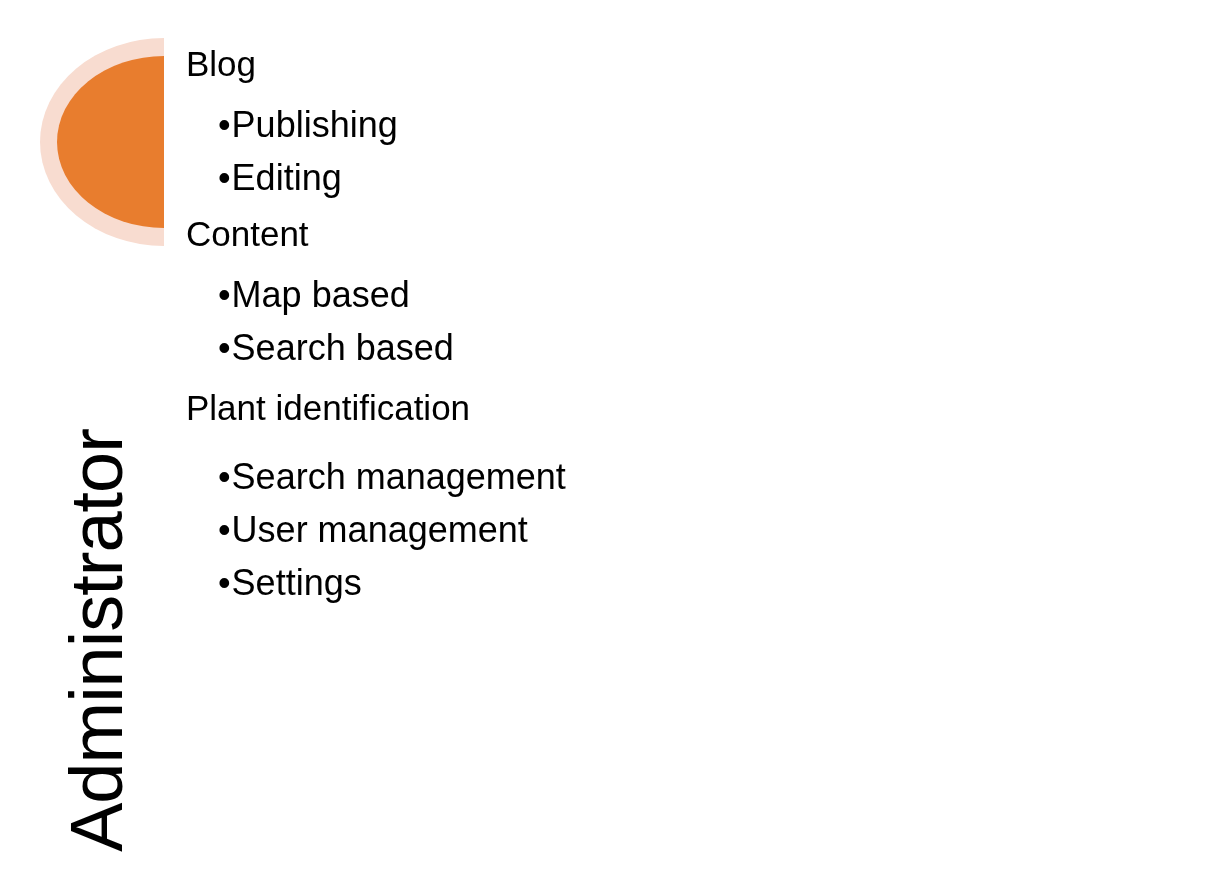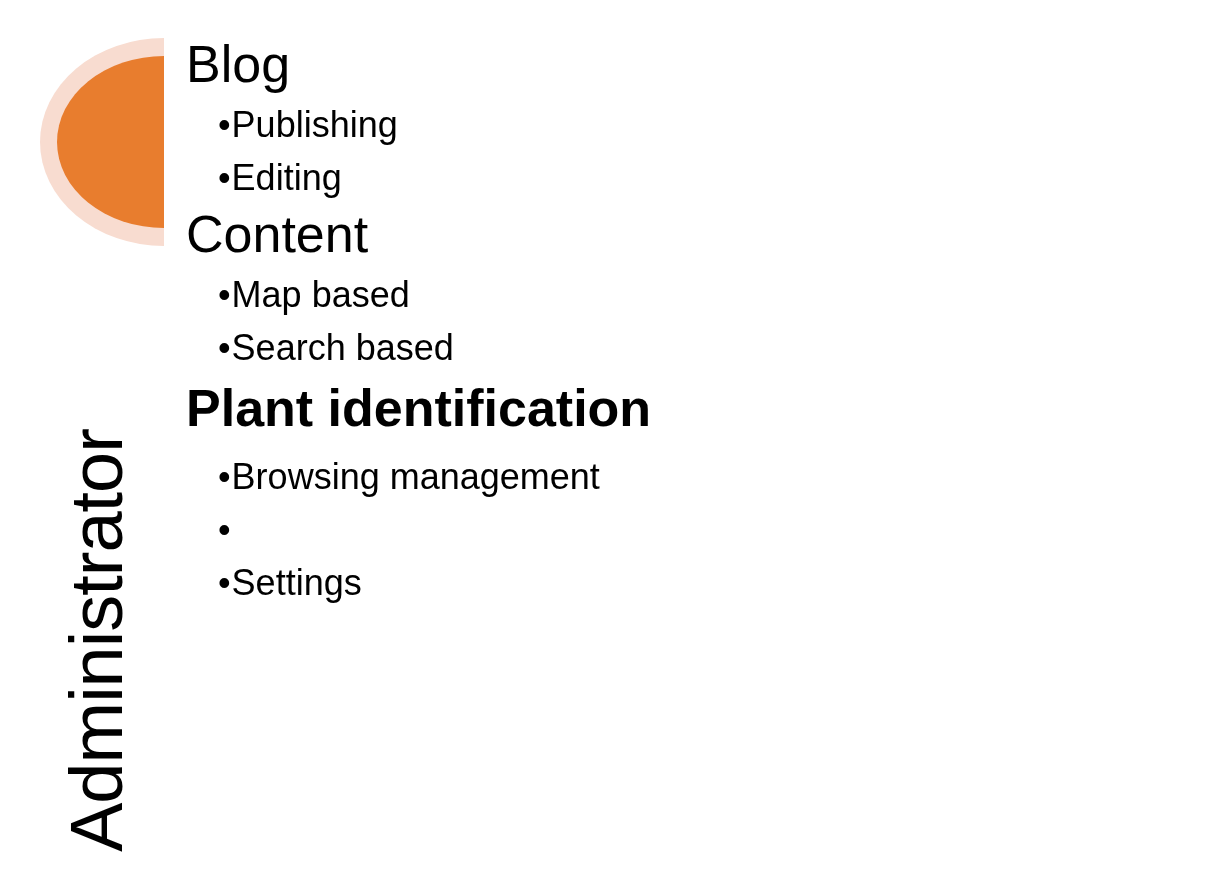--- a/index.html
+++ b/index.html
@@ -79,21 +79,21 @@
     padding: 0;
     list-style: none;
   }
   .feature-list.admin   { left: 186px; width: 450px; }
 
   .feature {
     margin: 0;
     padding: 0;
   }
   .feature-title {
-    font-size: 52px;
+    font-size: 35px;
     line-height: 60px;
     white-space: nowrap;
     color: #000000;
   }
   .sub-list {
     margin: 0;
     padding: 0;
     list-style: none;
   }
   .feature-list.admin   .sub-list { padding-left: 32px; }
@@ -107,21 +107,21 @@
     color: #000000;
   }
   .sub-bullet {
     font-size: 36px;
     line-height: 53px;
     margin-right: 1px;
   }
 
   
   .feature.has-subs  .feature-title { margin-bottom: 4px; }
-  .feature.gap-small { margin-top: 4px; font-weight: bold; }
+  .feature.gap-small { margin-top: 4px; }
   .feature.gap-med   { margin-top: 12px; }
 </style>
 </head>
 <body style="background: rgb(255, 255, 255);">
 
 <div class="canvas">
 
   <div class="role-group admin">
 
     <div class="badge admin">
@@ -162,24 +162,25 @@
       </li>
 
       <li class="feature gap-small">
         <div class="feature-title">Plant identification</div>
       </li>
 
       <li class="feature has-subs gap-med">
         <ul class="sub-list">
           <li class="sub-item">
             <span class="sub-bullet">•</span>
-            <span>Browsing management</span>
-          </li>
-          <li class="sub-item">
-            <span class="sub-bullet">•</span>
+            <span>Search management</span>
+          </li>
+          <li class="sub-item">
+            <span class="sub-bullet">•</span>
+            <span>User management</span>
           </li>
           <li class="sub-item">
             <span class="sub-bullet">•</span>
             <span>Settings</span>
           </li>
         </ul>
       </li>
 
 
     </ul>

